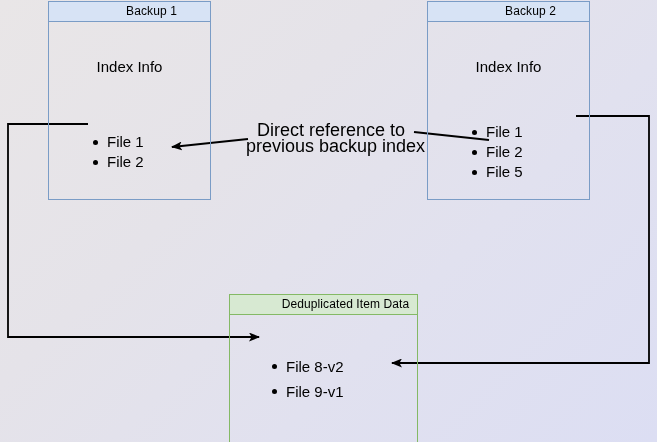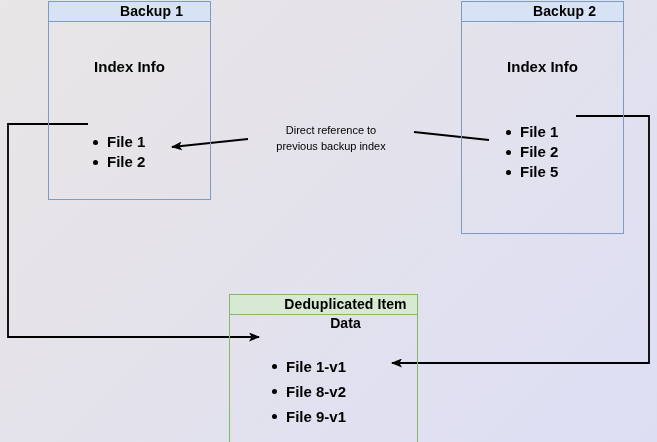--- a/index.html
+++ b/index.html
@@ -32,32 +32,31 @@
     position: absolute;
     box-sizing: border-box;
     border: 1px solid #7a9cc6;
     background: transparent;
   }
   .box .box-header {
     box-sizing: border-box;
     height: 20px;
     line-height: 19px;
     text-align: center;
-    font-size: 14px;
-    font-weight: bold;
+    font-size: 12px;
+    font-weight: normal;
     color: #000000;
     background: #d7e3f5;
     border-bottom: 1px solid #7a9cc6;
     letter-spacing: 0.1px;
     padding-left: 44px;
   }
   .box .box-body {
     position: relative;
     height: calc(100% - 20px);
-    font-weight: bold;
   }
 
   .box.green {
     border-color: #84b965;
   }
   .box.green .box-header {
     background: #d7e9d2;
     border-bottom-color: #84b965;
   }
 
@@ -93,29 +92,29 @@
     width: 5px;
     height: 5px;
     border-radius: 50%;
     background: #000;
   }
 
   
   .edge-label {
     position: absolute;
     text-align: center;
-    font-size: 11px;
+    font-size: 18px;
     line-height: 16px;
     color: #000;
     white-space: nowrap;
   }
 
   
   #backup1 { left: 48px; top: 1px; width: 163px; height: 199px; }
-  #backup2 { left: 461px; top: 1px; width: 163px; height: 233px; }
+  #backup2 { left: 427px; top: 1px; width: 163px; height: 199px; }
   #dedup   { left: 229px; top: 294px; width: 189px; height: 160px; }
 
   #backup1 .file-list { left: 42px; top: 110px; }
   #backup2 .file-list { left: 42px; top: 100px; }
   #dedup   .file-list { left: 40px; top: 39px; }
 
   #dedup .file-list li { line-height: 25px; }
   #dedup .file-list li::before { top: 10px; }
 
   #edge-label-main { left: 246px; top: 122px; width: 170px; }
@@ -169,21 +168,20 @@
         <li>File 2</li>
         <li>File 5</li>
       </ul>
     </div>
   </div>
 
   <div class="box green" id="dedup">
     <div class="box-header">Deduplicated Item Data</div>
     <div class="box-body">
       <ul class="file-list">
-        <li>File 1-v1</li>
         <li>File 8-v2</li>
         <li>File 9-v1</li>
       </ul>
     </div>
   </div>
 
   <div class="edge-label" id="edge-label-main">
     <div>Direct reference to</div>
     <div>previous backup index</div>
   </div>

